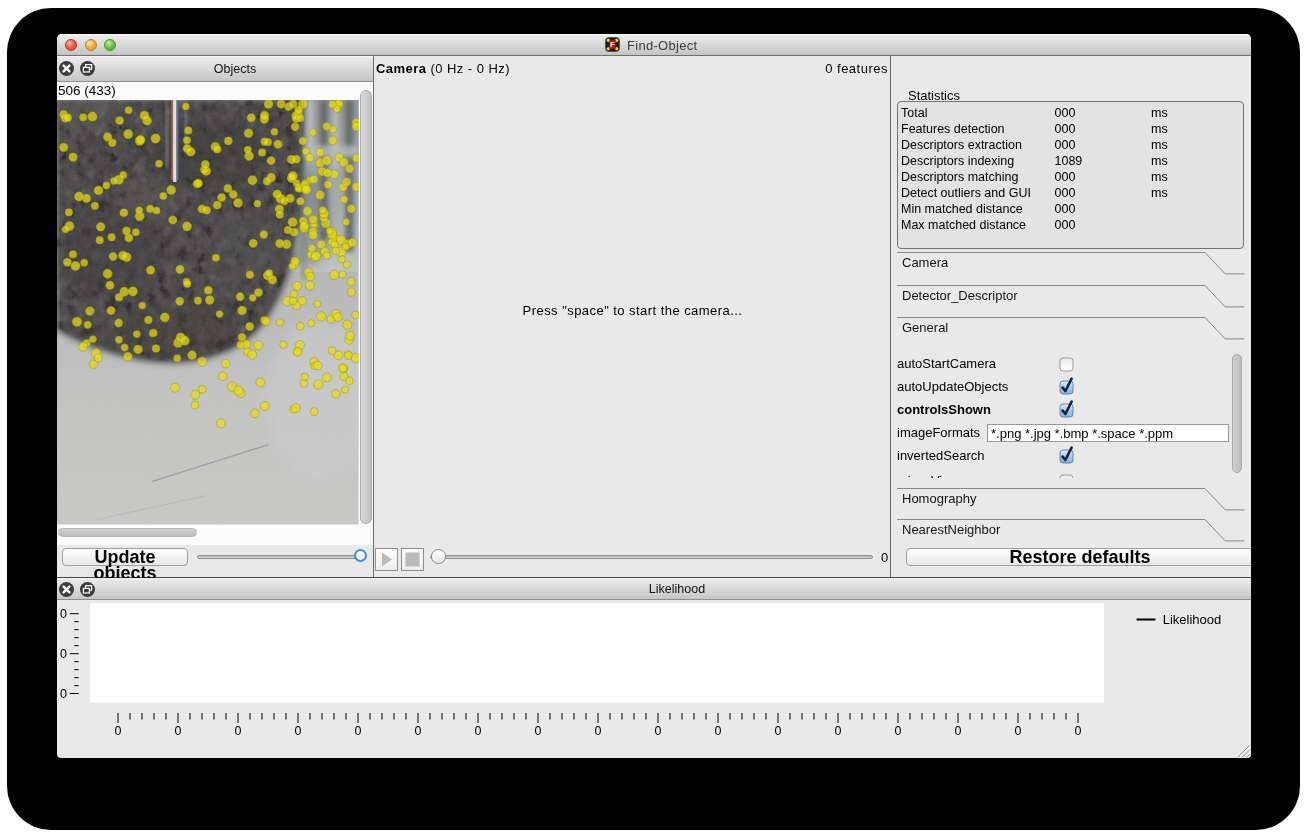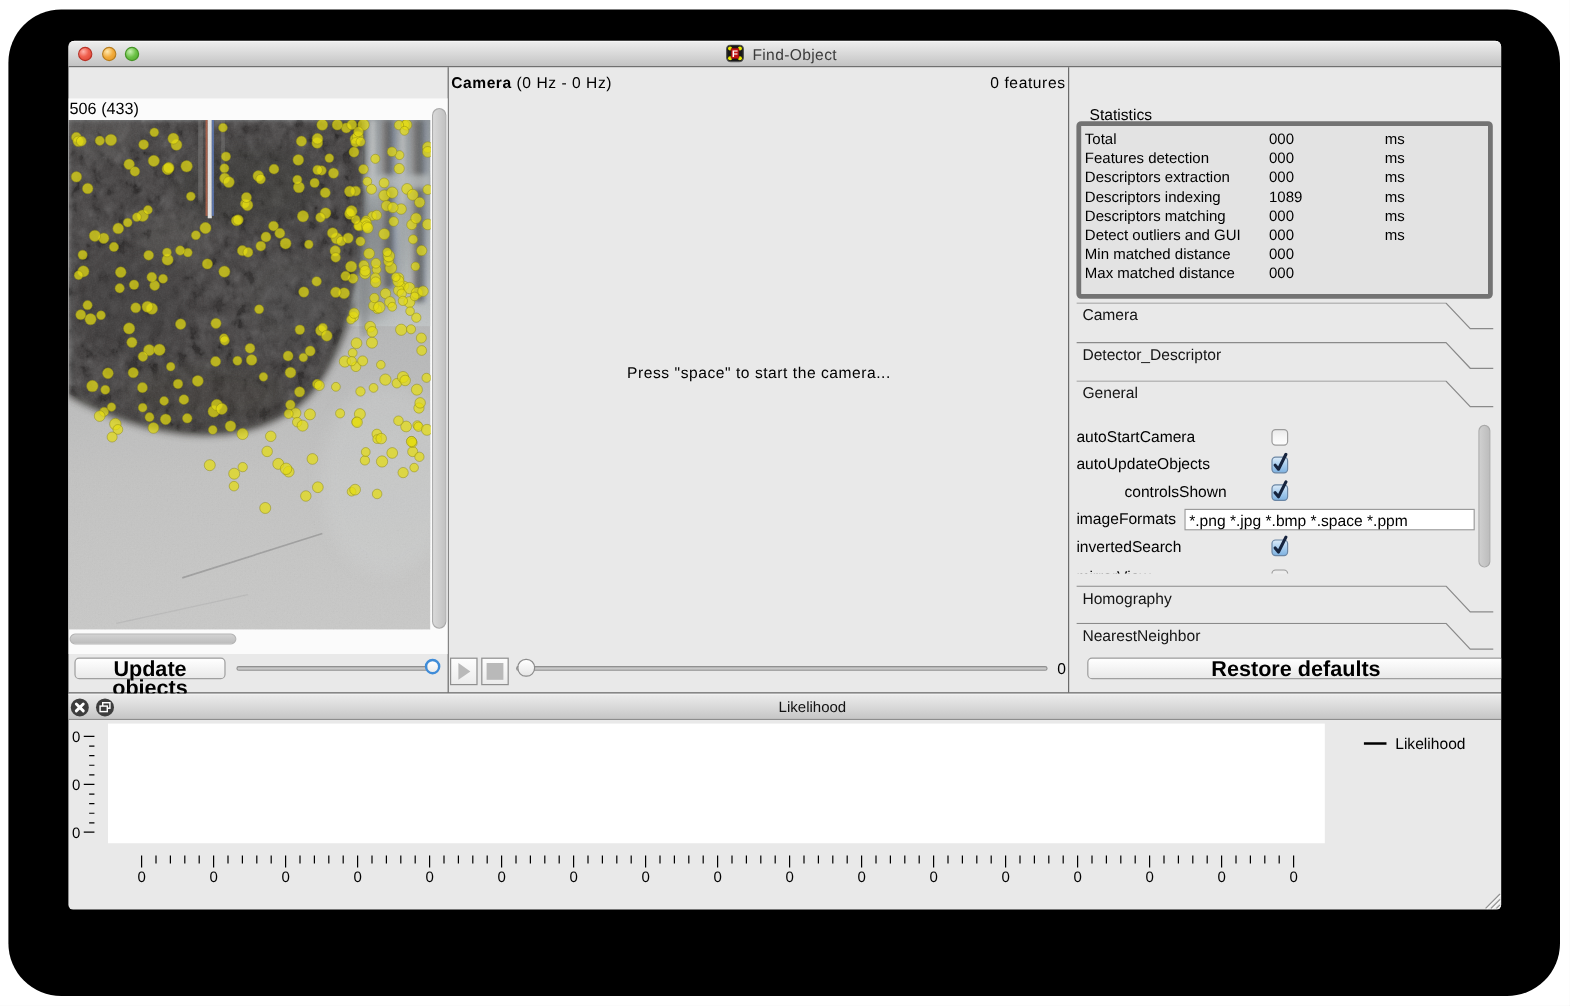--- a/index.html
+++ b/index.html
@@ -45,20 +45,34 @@
         <circle cx="11.6" cy="11.6" r="1.7" fill="#e8e800"></circle>
         <rect x="4.3" y="3.2" width="6.4" height="8.6" rx="0.8" fill="#c41414" stroke="#7a0f0f" stroke-width="0.5"></rect>
         <text x="7.5" y="10.1" font-size="8" font-weight="bold" fill="#fff" text-anchor="middle" font-family="Liberation Sans">F</text>
       </svg></div>
   <div class="abs" id="wtitle">Find-Object</div>
 
   <div class="abs vsep" style="left:316px;"></div>
   <div class="abs vsep" style="left:833px;"></div>
   <div class="abs" id="hsep"></div>
 
+  <div class="abs dockhdr" style="left:0;top:22px;width:316px;height:26px;">
+    <div class="abs dbtn" style="left:2px;">
+        <svg width="15" height="15">
+          <path d="M4.6,4.6 L10.4,10.4 M10.4,4.6 L4.6,10.4" stroke="#fff" stroke-width="2.4" stroke-linecap="round"></path>
+        </svg>
+      </div>
+    <div class="abs dbtn" style="left:23px;">
+        <svg width="15" height="15">
+          <rect x="5.6" y="3.6" width="6" height="4.6" fill="none" stroke="#fff" stroke-width="1.2"></rect>
+          <rect x="3.4" y="6.4" width="6" height="4.6" fill="#3d3d3d" stroke="#fff" stroke-width="1.2"></rect>
+        </svg>
+      </div>
+    <div class="abs dtitle" style="left:40px;right:0;">Objects</div>
+  </div>
   <div class="abs" id="objwhite" style="left:0;top:48px;width:316px;height:463px;background:#fbfbfb;">
     <div class="abs" style="left:1px;top:1px;font-size:13.5px;color:#000;">506 (433)</div>
     <div class="abs" id="photo" style="left:0;top:18px;width:301.5px;height:424.5px;"><svg width="301.5" height="424.5" viewBox="0 0 302 425" preserveAspectRatio="none">
 <defs>
 <linearGradient id="roadg" x1="0" y1="0" x2="0" y2="1">
 <stop offset="0" stop-color="#9a9b9c"></stop>
               <stop offset="0.35" stop-color="#b4b5b6"></stop>
               <stop offset="0.7" stop-color="#c3c3c2"></stop>
               <stop offset="1" stop-color="#c9c9c8"></stop>
 </linearGradient>
@@ -465,21 +479,21 @@
       </svg></div>
   <div class="abs sqbtn" style="left:343.5px;top:513.5px;"><svg width="21" height="21">
         <rect x="3.5" y="3.5" width="14" height="14" fill="#b9b9b9"></rect>
       </svg></div>
   <div class="abs track" style="left:373px;top:520.5px;width:443px;"></div>
   <div class="abs" style="left:374px;top:515px;width:14.5px;height:14.5px;border-radius:50%;border:1.5px solid #8b8b8b;background:linear-gradient(180deg,#ffffff,#e6e6e6);"></div>
   <div class="abs txt13" style="left:824px;top:516px;">0</div>
 
 
   <div class="abs txt13" style="left:851px;top:54px;">Statistics</div>
-  <div class="abs" style="left:840px;top:67px;width:347px;height:148px;background:#e3e3e3;border:4px solid #737373;border-radius:4px;">
+  <div class="abs" style="left:840px;top:67px;width:347px;height:148px;background:#e3e3e3;border:1px solid #737373;border-radius:4px;">
       <div class="abs row16" style="left:3px;top:3px;width:338px;">
         <span class="abs" style="left:0;">Total</span>
         <span class="abs" style="left:153.5px;">000</span>
         <span class="abs" style="left:250px;">ms</span>
       </div>
       <div class="abs row16" style="left:3px;top:19px;width:338px;">
         <span class="abs" style="left:0;">Features detection</span>
         <span class="abs" style="left:153.5px;">000</span>
         <span class="abs" style="left:250px;">ms</span>
       </div>
@@ -542,21 +556,21 @@
           <defs>
             <linearGradient id="cbg1002346" x1="0" y1="0" x2="0" y2="1">
               <stop offset="0" stop-color="#dcebf8"></stop>
               <stop offset="0.5" stop-color="#a8cdee"></stop>
               <stop offset="1" stop-color="#7eb1e0"></stop>
             </linearGradient>
           </defs>
           <rect x="1" y="4" width="13" height="13" rx="3" fill="url(#cbg1002346)" stroke="#6b86a4"></rect>
           <path d="M3.6,10.6 L6.4,14 L12.6,1.6" fill="none" stroke="#16243e" stroke-width="2.6" stroke-linecap="round" stroke-linejoin="round"></path>
         </svg>
-        <div class="abs txt13" style="left:880px;top:368px;">controlsShown</div>
+        <div class="abs txt13" style="left:840px;top:368px;font-weight:bold;">controlsShown</div>
         <svg class="abs" width="18" height="19" style="left:1002px;top:366px;" viewBox="0 0 18 19">
           <defs>
             <linearGradient id="cbg1002369" x1="0" y1="0" x2="0" y2="1">
               <stop offset="0" stop-color="#dcebf8"></stop>
               <stop offset="0.5" stop-color="#a8cdee"></stop>
               <stop offset="1" stop-color="#7eb1e0"></stop>
             </linearGradient>
           </defs>
           <rect x="1" y="4" width="13" height="13" rx="3" fill="url(#cbg1002369)" stroke="#6b86a4"></rect>
           <path d="M3.6,10.6 L6.4,14 L12.6,1.6" fill="none" stroke="#16243e" stroke-width="2.6" stroke-linecap="round" stroke-linejoin="round"></path>

